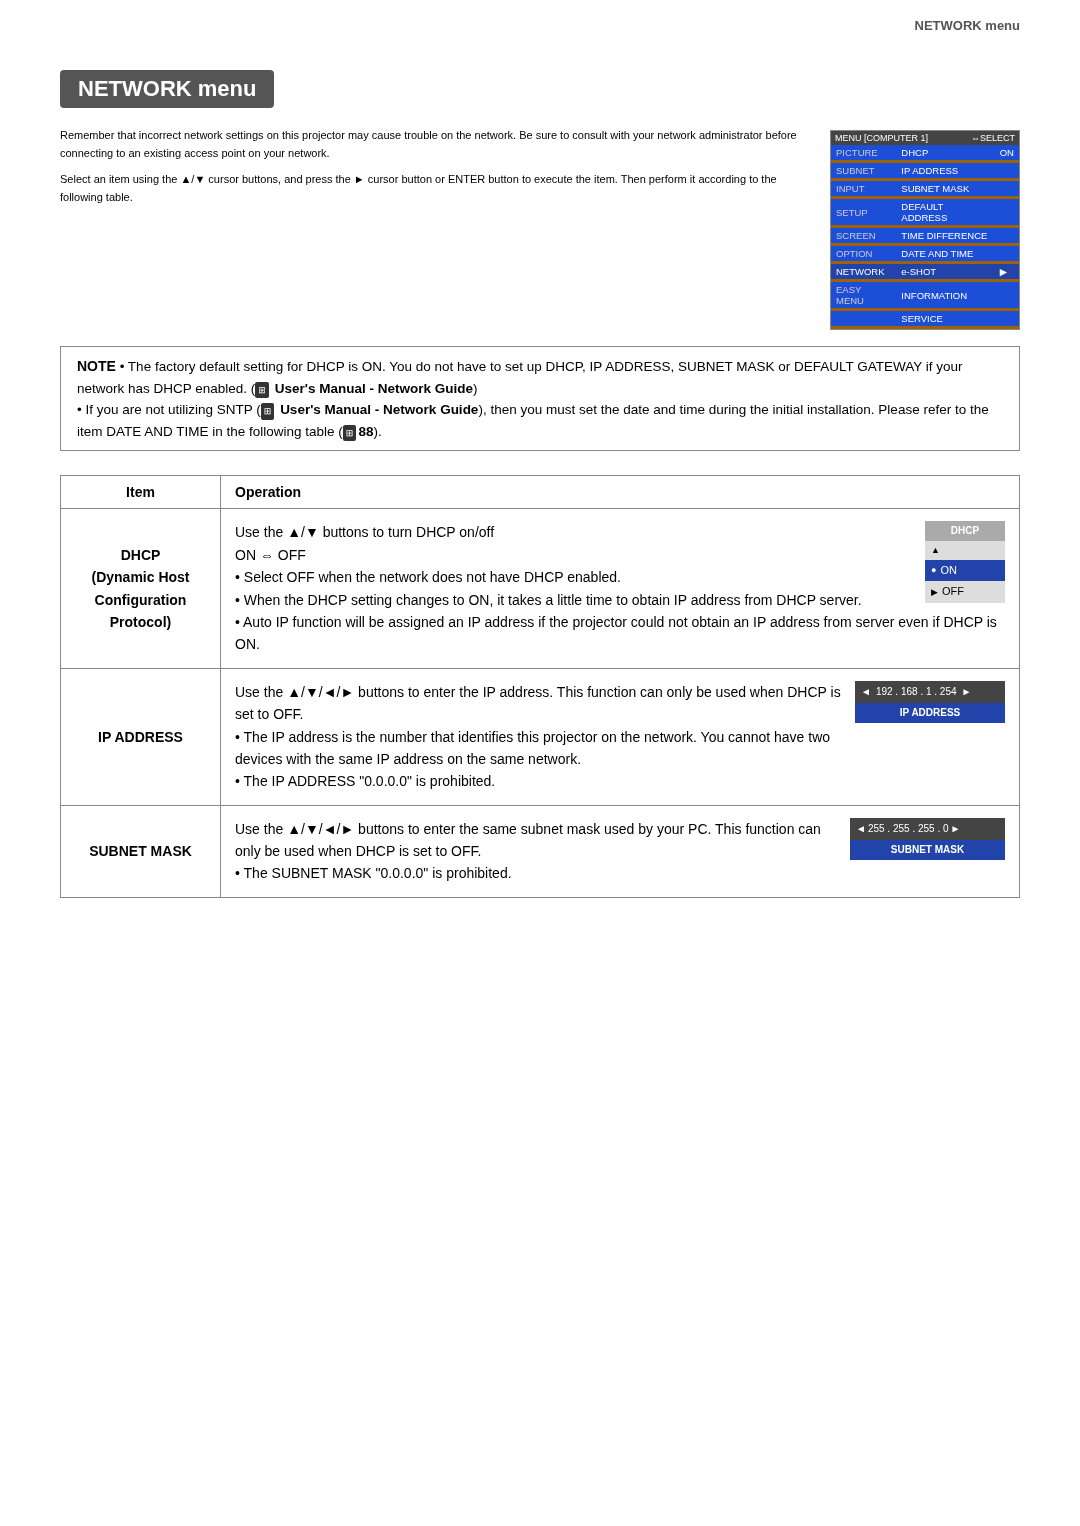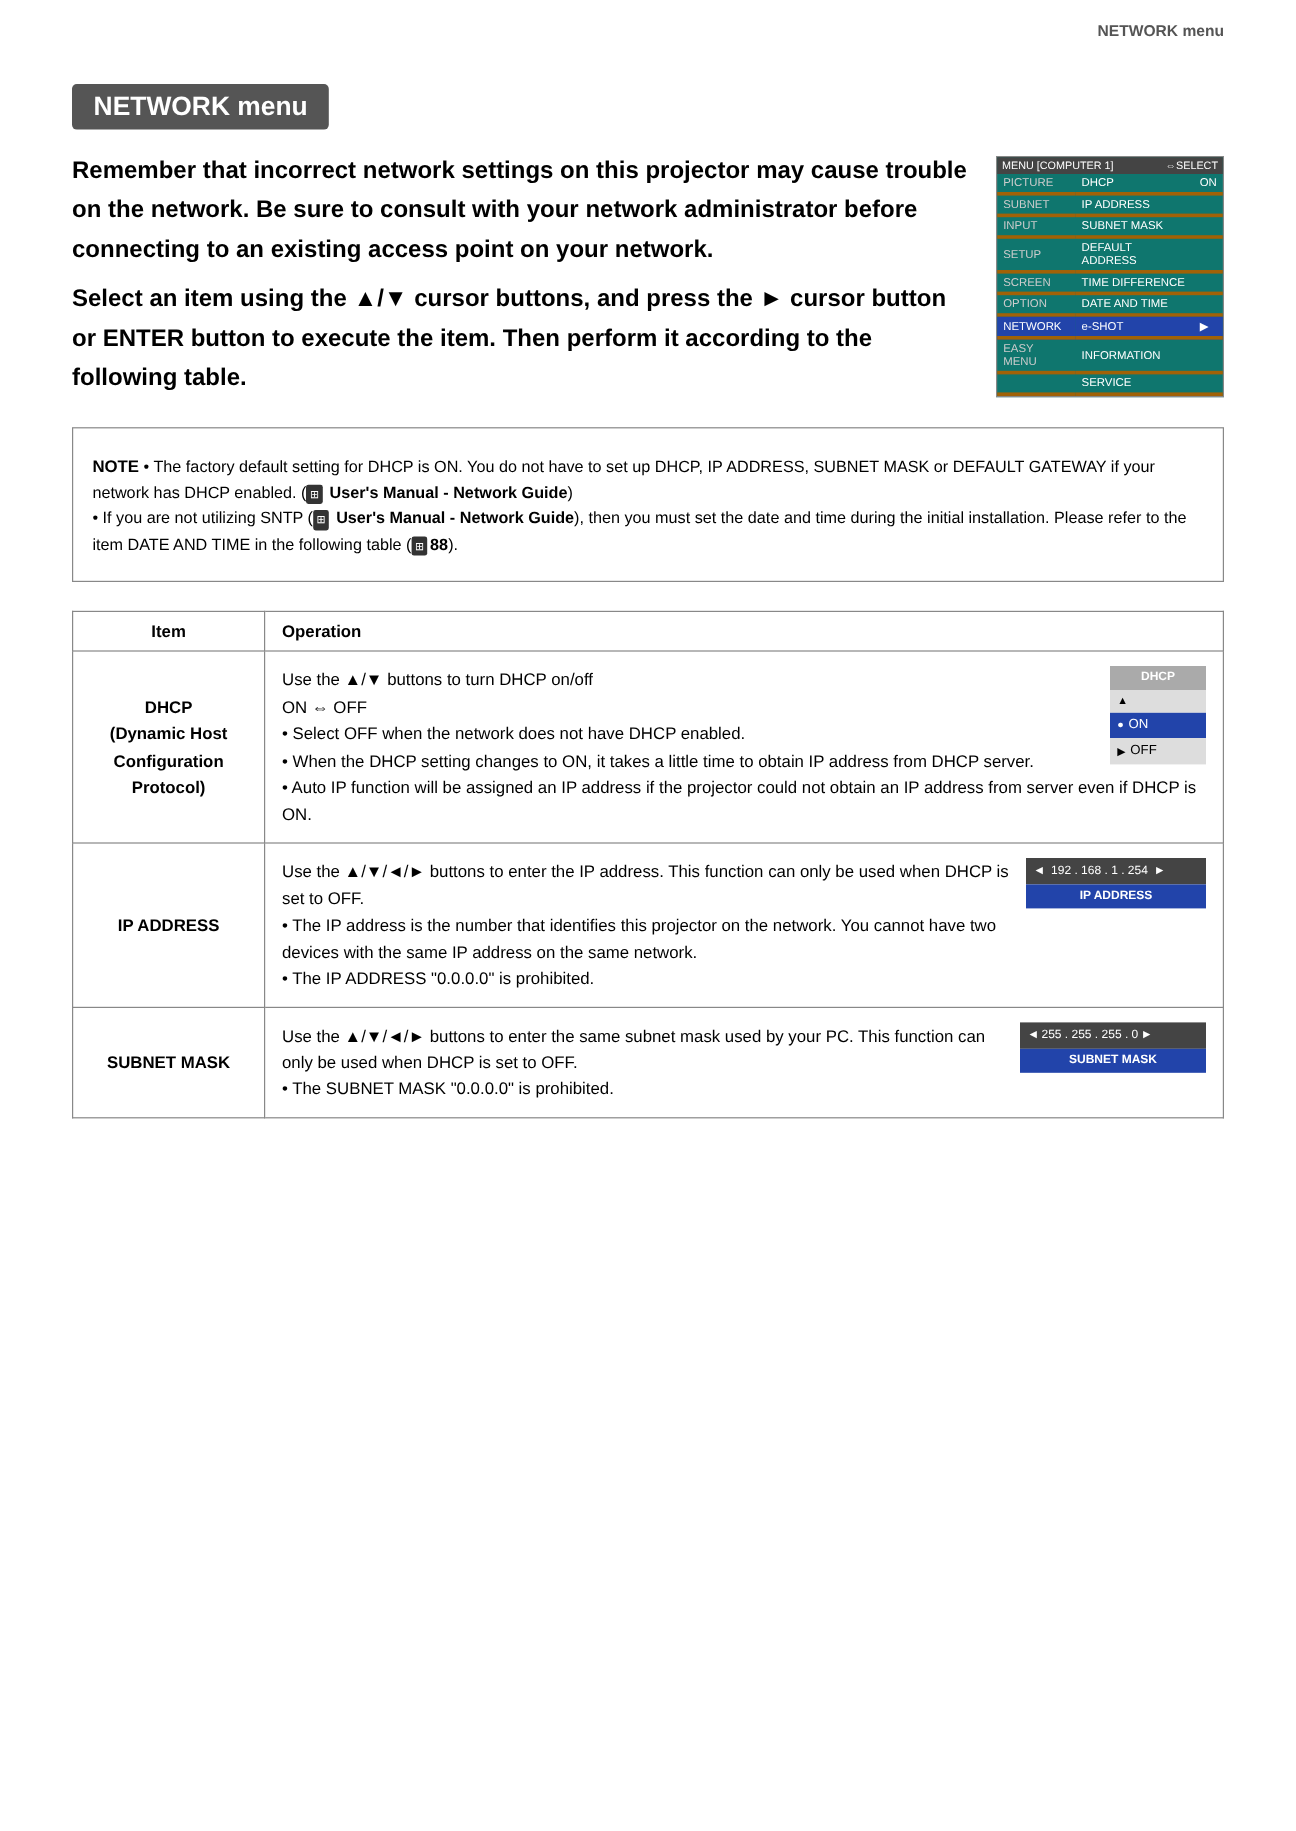--- a/index.html
+++ b/index.html
@@ -45,34 +45,33 @@
     .intro-section {
       display: flex;
       align-items: flex-start;
       margin-bottom: 16px;
       gap: 20px;
     }
 
     .intro-text {
       flex: 1;
       line-height: 1.65;
-      font-size: 20px;
-      font-weight: bold;
+      font-size: 11px;
     }
 
     .intro-text p {
       margin-bottom: 8px;
     }
 
     
     .menu-image {
       width: 190px;
       flex-shrink: 0;
       border: 1px solid #888;
-      background: #0f766e;
+      background: #1d4ed8;
       color: #fff;
       font-size: 10px;
       font-family: Arial, sans-serif;
       margin-top: 4px;
     }
 
     .menu-image .menu-top-bar {
       background: #444;
       color: #fff;
       display: flex;
@@ -104,21 +103,21 @@
       color: #fff;
     }
 
     .menu-image .menu-cell.menu-right {
       color: #fff;
     }
 
     
     .note-box {
       border: 1px solid #888;
-      padding: 20px 16px;
+      padding: 8px 16px;
       margin-bottom: 24px;
       font-size: 13.5px;
       line-height: 1.6;
     }
 
     .note-box .note-title {
       font-weight: bold;
       font-size: 14px;
     }
 

